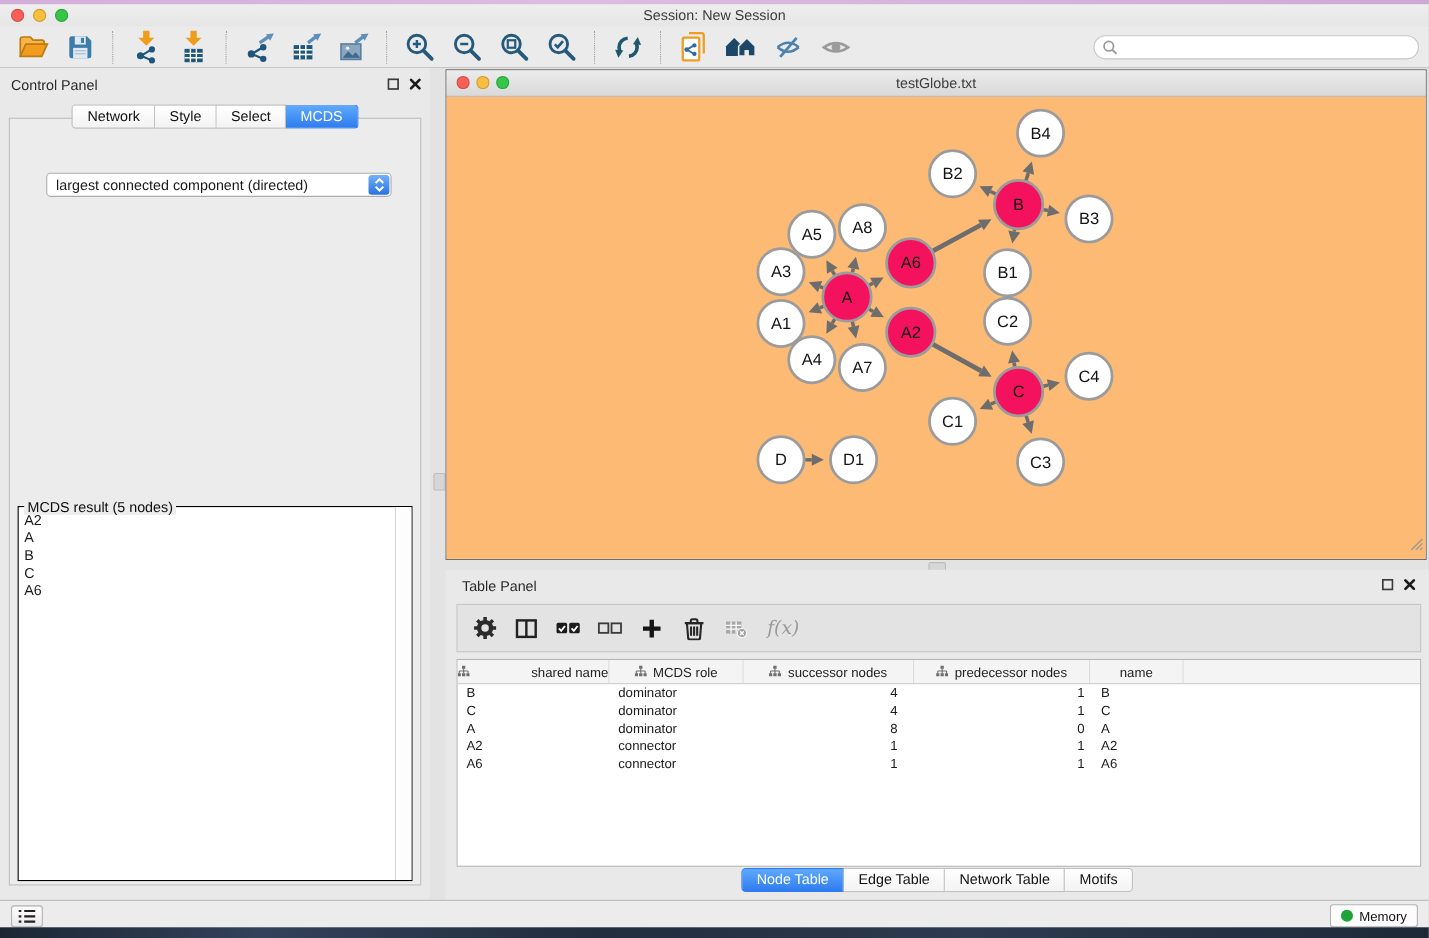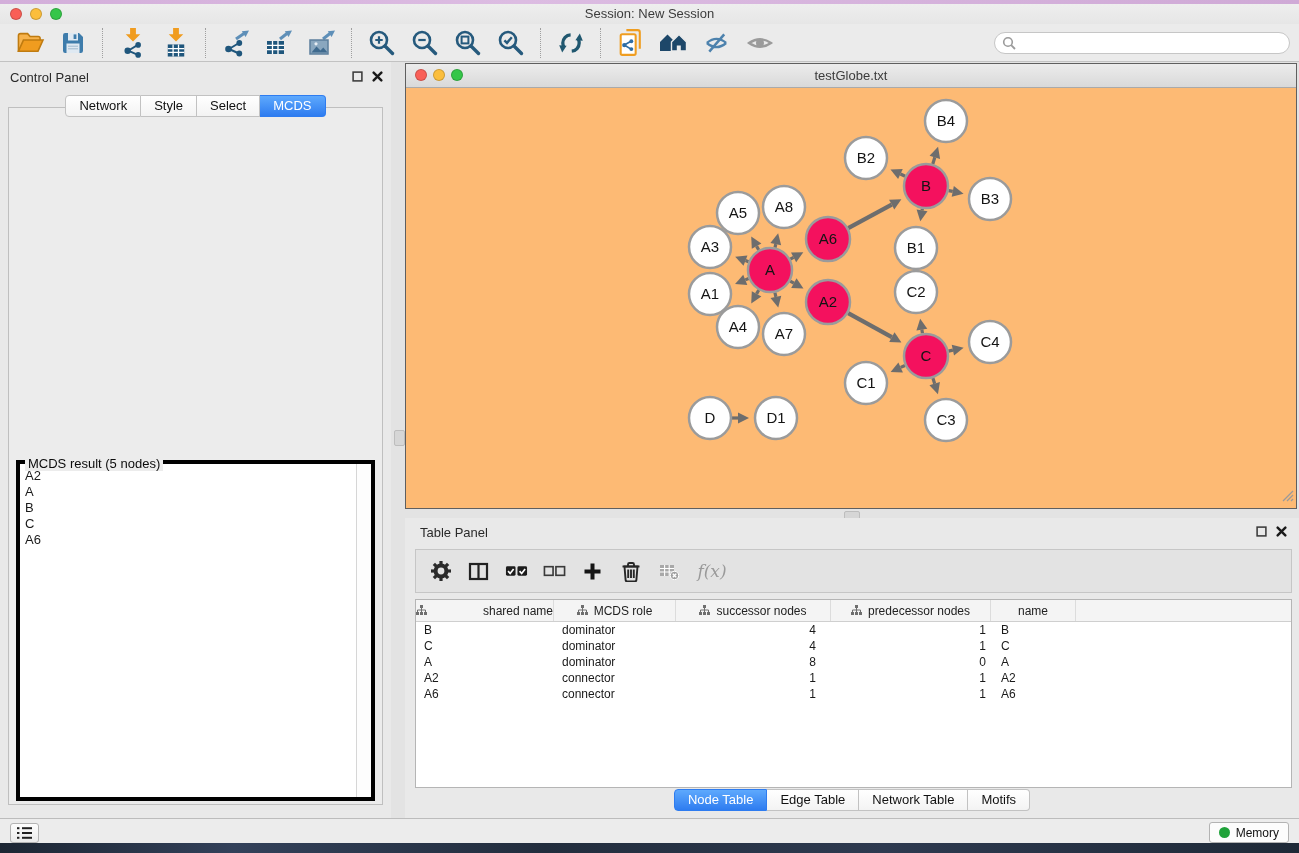--- a/index.html
+++ b/index.html
@@ -38,21 +38,21 @@
   .cp-content{position:absolute;left:8px;right:8px;top:45px;bottom:13px;background:#ececec;border:1px solid #bfbfbf;}
   .opt-label{position:absolute;left:0;right:0;top:27px;text-align:center;font-size:13px;color:#0c0c0c;}
   .combo{position:absolute;left:33px;right:26px;top:49px;height:22px;background:#fff;border:1px solid #adadad;
          border-radius:4px;display:flex;align-items:center;box-sizing:border-box;}
   .combo-text{flex:1;padding-left:8px;font-size:13px;white-space:nowrap;overflow:hidden;}
   .combo-step{width:19px;height:18px;margin-right:1px;background:linear-gradient(#73b2f8,#2a71e0);border-radius:3px;
               display:flex;align-items:center;justify-content:center;}
   .btn-row{position:absolute;left:0;right:0;top:82px;display:flex;justify-content:center;gap:15px;}
   .cp-btn{height:23px;border:1px solid #b4b4b4;border-radius:4px;background:linear-gradient(#ffffff,#f0f0f0);
           font-size:13px;font-family:"Liberation Sans",sans-serif;padding:0 15px;color:#111;}
-  .result-box{position:absolute;left:7px;right:7px;top:352px;bottom:3px;border:4px solid #000000;background:#fff;}
+  .result-box{position:absolute;left:7px;right:7px;top:352px;bottom:3px;border:1px solid #000000;background:#fff;}
   .result-legend{position:absolute;top:-8px;left:5px;background:#ececec;padding:0 3px;font-size:13px;color:#0c0c0c;}
   .result-list{position:absolute;left:1px;top:4px;right:15px;bottom:1px;overflow:hidden;}
   .result-item{height:16px;line-height:16px;font-size:13px;padding-left:4px;}
   .result-scroll{position:absolute;top:0;right:0;bottom:0;width:14px;border-left:1px solid #d6d6d6;background:#fdfdfd;}
   
   .grip-v{position:absolute;left:394px;top:368px;width:9px;height:14px;background:#d6d6d6;border:1px solid #bdbdbd;border-radius:2px;}
   .grip-h{position:absolute;left:844px;top:449px;width:14px;height:7px;background:#d6d6d6;border:1px solid #bdbdbd;border-radius:2px;}
   
   .net-window{position:absolute;left:405px;top:1px;width:892px;height:446px;background:#fff;border:1px solid #5f5f5f;box-sizing:border-box;}
   .net-titlebar{position:absolute;left:0;top:0;right:0;height:23px;background:linear-gradient(#ececec,#d9d9d9);border-bottom:1px solid #aaa;}
@@ -256,20 +256,29 @@
             </svg>
         </span>
       </div>
       <div class="cp-tabs">
           <div class="seg-tab">Network</div>
           <div class="seg-tab">Style</div>
           <div class="seg-tab">Select</div>
           <div class="seg-tab active">MCDS</div>
         </div>
       <div class="cp-content">
+        <div class="combo">
+          <span class="combo-text">largest connected component (directed)</span>
+          <span class="combo-step">
+            <svg width="14" height="16" viewBox="0 0 14 16">
+                <path d="M3.5 6.3 L7 2.8 L10.5 6.3" stroke="#fff" stroke-width="1.8" fill="none"></path>
+                <path d="M3.5 9.7 L7 13.2 L10.5 9.7" stroke="#fff" stroke-width="1.8" fill="none"></path>
+              </svg>
+          </span>
+        </div>
         <div class="result-box">
           <span class="result-legend">MCDS result (5 nodes)</span>
           <div class="result-list">
               <div class="result-item">A2</div>
               <div class="result-item">A</div>
               <div class="result-item">B</div>
               <div class="result-item">C</div>
               <div class="result-item">A6</div>
             </div>
           <div class="result-scroll"></div>

